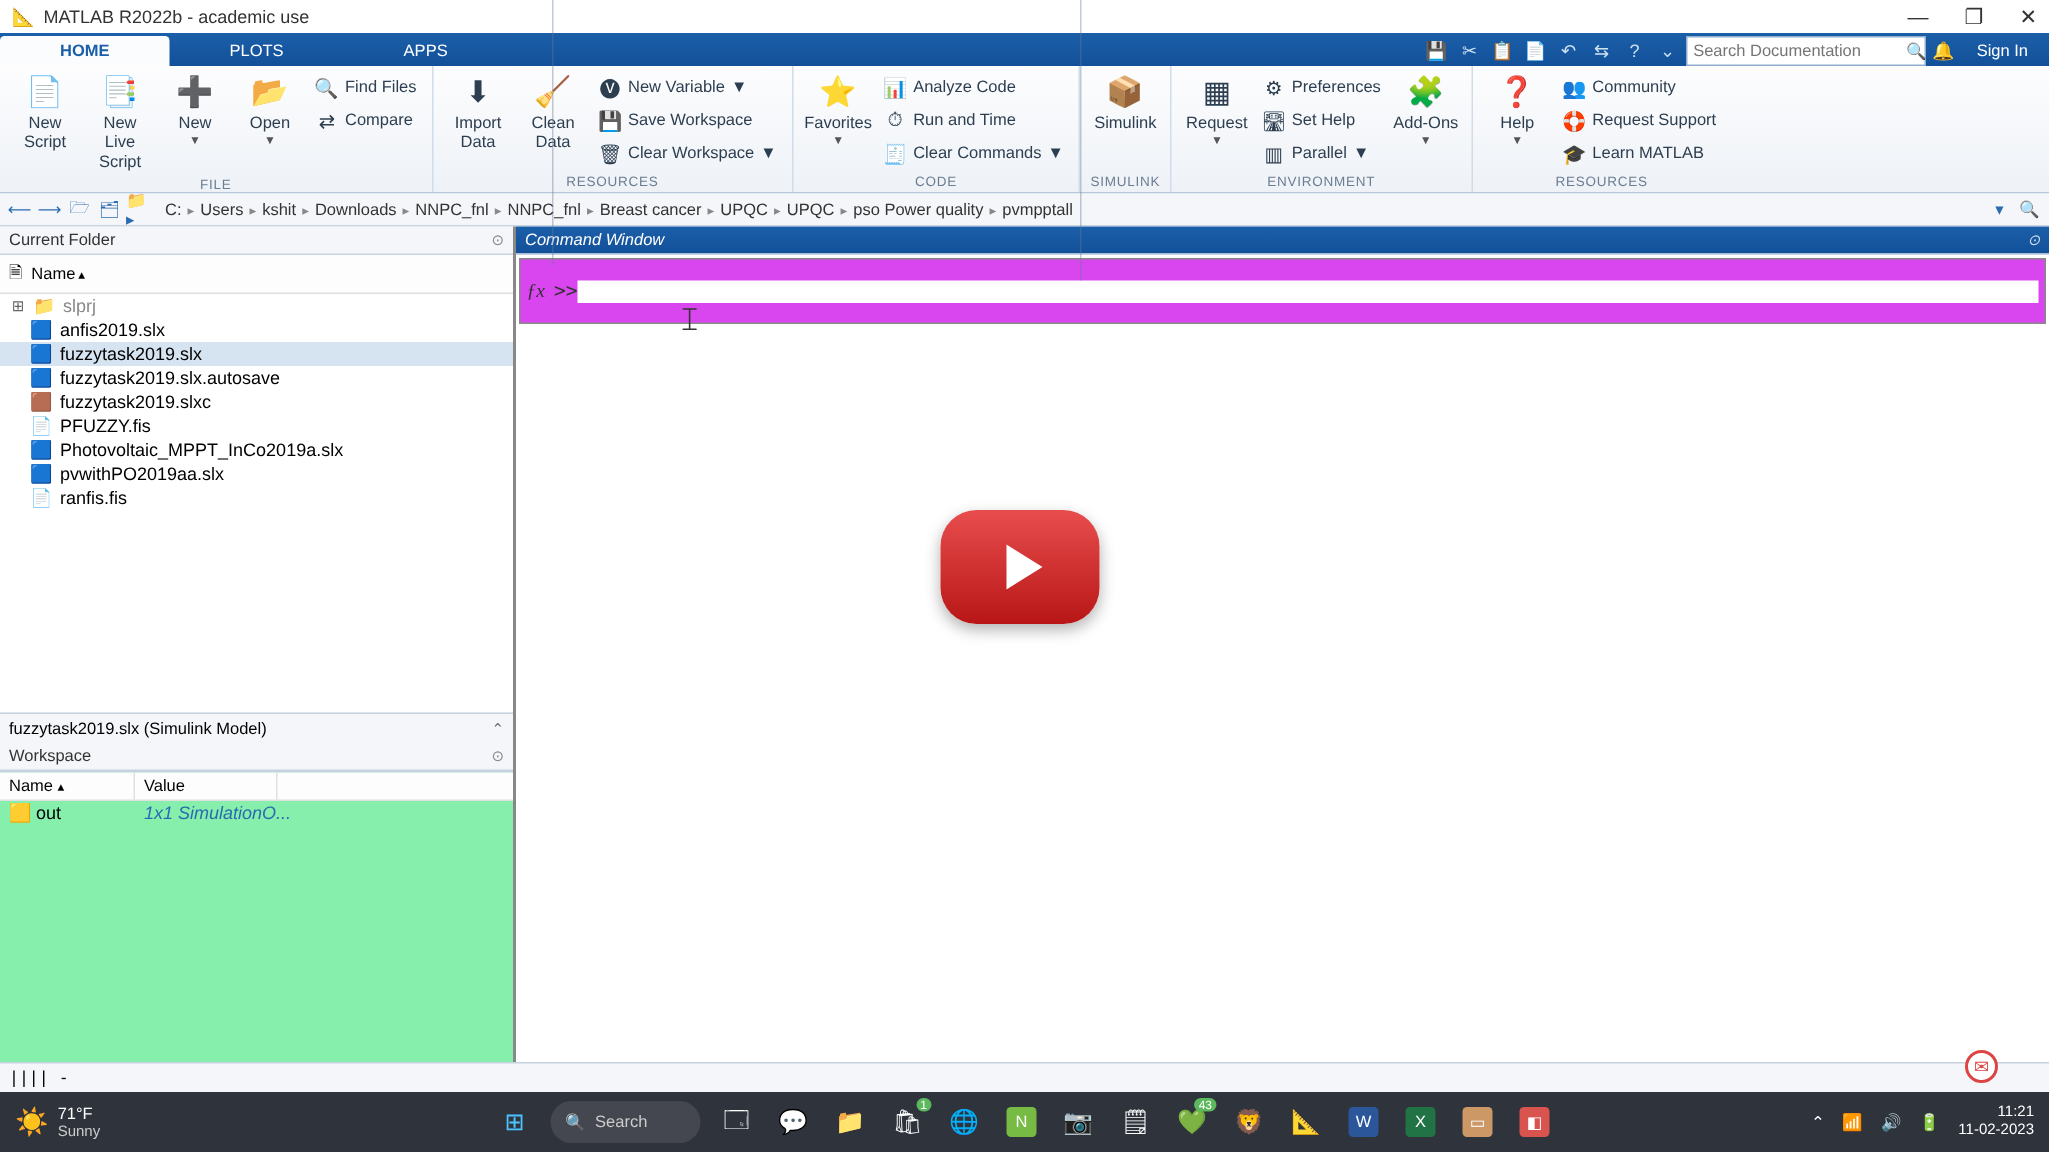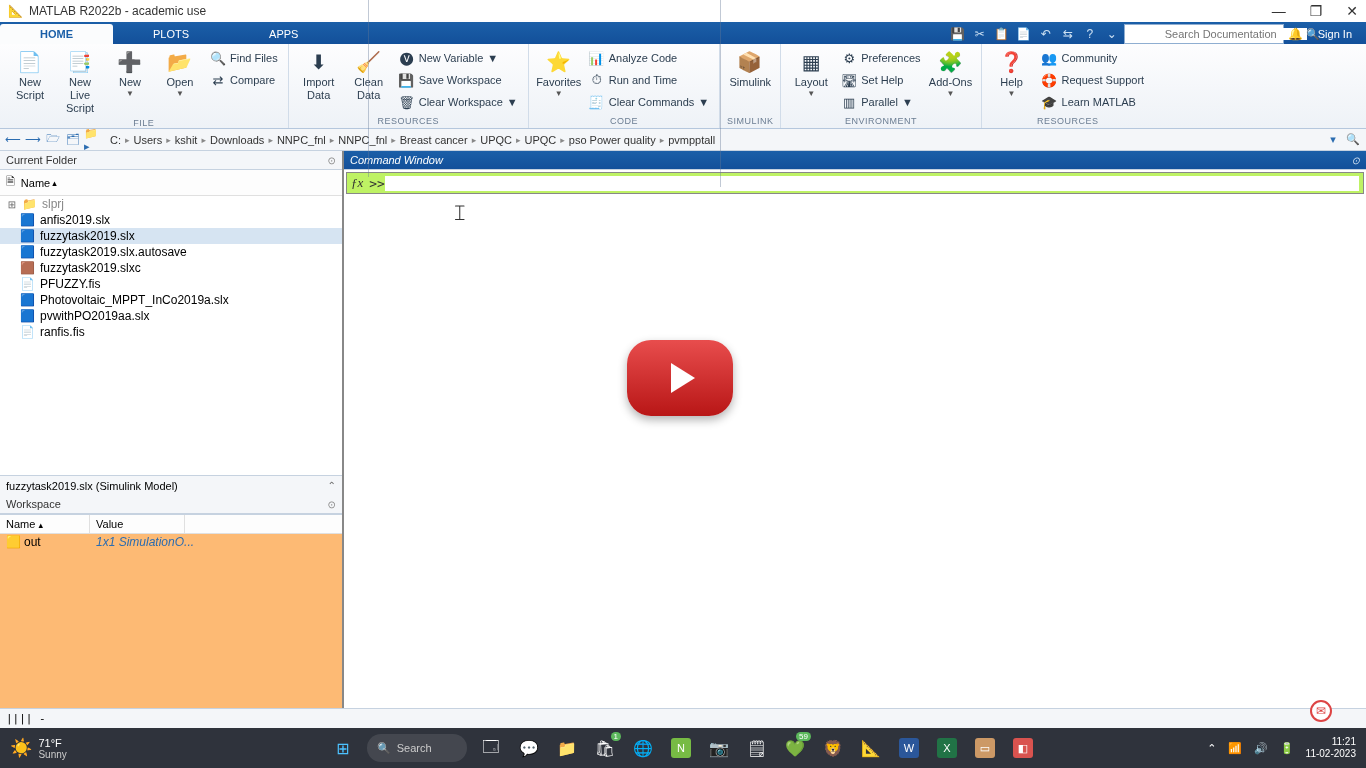--- a/index.html
+++ b/index.html
@@ -11,21 +11,21 @@
 .titlebar .title-controls { margin-left: auto; display: flex; gap: 24px; align-items: center;}
 .titlebar .title-controls span { font-size: 14px; color: #333; cursor: default; }
 
 
 .tabstrip { height: 22px; background: linear-gradient(#1b5fa8,#13509a); display: flex; align-items: flex-end; }
 .tab { padding: 4px 40px; font-size: 11px; color: #fff; cursor: pointer; border-top-left-radius: 3px; border-top-right-radius: 3px; }
 .tab.active { background: #fbfcfd; color: #1b5fa8; font-weight: bold; }
 .tabstrip-right { margin-left: auto; display: flex; align-items: center; padding-right: 4px; gap: 2px;}
 .qat-icon { width: 20px; height: 20px; display:flex; align-items:center; justify-content:center; color:#cde1f3; font-size:12px;}
 .search-box { width: 160px; height: 20px; background: #fff; border: 1px solid #8faed1; display:flex; align-items:center; padding:0 4px; font-size:11px; color:#888;}
-.search-box input { border:none; outline:none; flex:1; font-size:11px;margin-left:36px;}
+.search-box input { border:none; outline:none; flex:1; font-size:11px;}
 .signin { color:#fff; font-size:11px; padding: 0 10px;}
 
 
 .toolstrip { height: 85px; background: linear-gradient(#fdfdfe,#eef2f7); border-bottom:1px solid #b5c7dd; display:flex; }
 .group { border-right: 1px solid #d1dce9; padding: 2px 6px 0 6px; display:flex; flex-direction:column; }
 .group-content { flex:1; display:flex; align-items:flex-start; gap:2px; }
 .group-label { text-align:center; font-size:9px; color:#6b7d92; padding:2px 0; letter-spacing:0.5px;}
 .bigbtn { display:flex; flex-direction:column; align-items:center; width:48px; padding-top:4px; cursor:pointer; font-size:11px; color:#2c3e50; text-align:center; line-height:1.2;}
 .bigbtn .bicon { width:24px; height:24px; margin-bottom:2px; display:flex; align-items:center; justify-content:center; font-size:20px;}
 .bigbtn .arrow { font-size:8px; color:#555;}
@@ -57,32 +57,32 @@
 .file-row.dim { color:#888;}
 .file-row.selected { background:#d6e4f2;}
 .file-row .exp { width:12px; text-align:center; color:#666; font-size:10px;}
 .file-row .ficon { width:16px; text-align:center;}
 .file-row.folder { padding-left:6px;}
 
 .details-panel { height:20px; border-top:1px solid #c6d2e0; background:#f4f6f9; padding:2px 6px; font-size:11px; display:flex; align-items:center;}
 .details-panel .up-arrow { margin-left:auto; font-size:10px; color:#666;}
 
 
-.workspace { flex:1; display:flex; flex-direction:column; background:#fdba74; border-top:1px solid #c6d2e0;}
+.workspace { flex:1; display:flex; flex-direction:column; background:#86efac; border-top:1px solid #c6d2e0;}
 .ws-head { display:flex; font-size:11px; background:#fdfdfd; border-bottom:1px solid #e0e0e0;}
 .ws-head .col { padding:3px 6px; border-right:1px solid #e0e0e0;}
 .ws-head .col1 { width:90px;}
 .ws-head .col2 { width:95px;}
 .ws-row { display:flex; font-size:12px; padding:1px 0;}
 .ws-row .wc1 { width:90px; padding-left:6px; display:flex; align-items:center; gap:3px;}
 .ws-row .wc2 { width:160px; padding-left:6px; color:#2b6cb0; font-style:italic;}
 
 
 .cmdwin { flex:1; display:flex; flex-direction:column; background:#fff;}
-.cmdinput-wrap { border:1px solid #888; display:flex; align-items:center; padding:2px 4px; margin:2px 2px 0 2px; background:#bef264;}
+.cmdinput-wrap { border:1px solid #888; display:flex; align-items:center; padding:13px 4px; margin:2px 2px 0 2px; background:#d946ef;}
 .fx { font-style:italic; font-family:serif; font-size:13px; color:#333; margin-right:6px;}
 .prompt { font-family: Consolas, monospace; font-size:13px; color:#333;}
 .cmdinput-wrap input { border:none; outline:none; flex:1; font-family:Consolas,monospace; font-size:13px;}
 .cursor-img { position:absolute; left:452px; top:200px; font-size:22px; font-family:serif; color:#333;}
 
 
 .yt-button { position:absolute; left:627px; top:340px; width:106px; height:76px; background:linear-gradient(#e84d4d,#b81616); border-radius:24px; display:flex; align-items:center; justify-content:center; box-shadow:0 4px 10px rgba(0,0,0,0.3);}
 .yt-button::before { content:''; border-left:24px solid #fff; border-top:15px solid transparent; border-bottom:15px solid transparent; margin-left:6px;}
 
 
@@ -245,21 +245,21 @@
           <span>Simulink</span>
         </div>
     </div>
     <div class="group-label">SIMULINK</div>
   </div>
 
   <div class="group">
     <div class="group-content">
       <div class="bigbtn">
           <div class="bicon">▦</div>
-          <span>Layout</span>
+          <span>Request</span>
           <span class="arrow">▼</span>
         </div>
       <div class="smallstack">
         <div class="smallbtn">
             <span class="sicon">⚙</span>
             <span>Preferences</span>
           </div>
         <div class="smallbtn">
             <span class="sicon">🛣</span>
             <span>Set Help</span>
@@ -460,21 +460,21 @@
     <div class="tb-icon">🗔</div>
     <div class="tb-icon">💬</div>
     <div class="tb-icon">📁</div>
     <div class="tb-icon">🛍<span class="badge">1</span></div>
     <div class="tb-icon">🌐</div>
     <div class="tb-icon">
         <span class="sq" style="background:#7b4;">N</span>
       </div>
     <div class="tb-icon">📷</div>
     <div class="tb-icon">🗒</div>
-    <div class="tb-icon">💚<span class="badge">59</span></div>
+    <div class="tb-icon">💚<span class="badge">43</span></div>
     <div class="tb-icon">🦁</div>
     <div class="tb-icon">📐</div>
     <div class="tb-icon">
         <span class="sq" style="background:#2b579a">W</span>
       </div>
     <div class="tb-icon">
         <span class="sq" style="background:#217346">X</span>
       </div>
     <div class="tb-icon">
         <span class="sq" style="background:#c96">▭</span>

